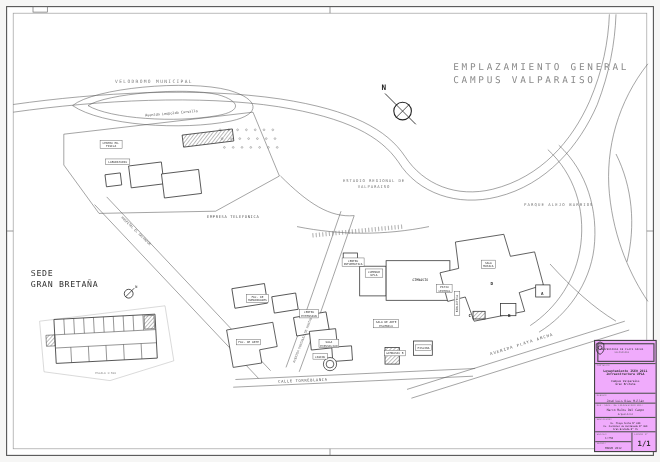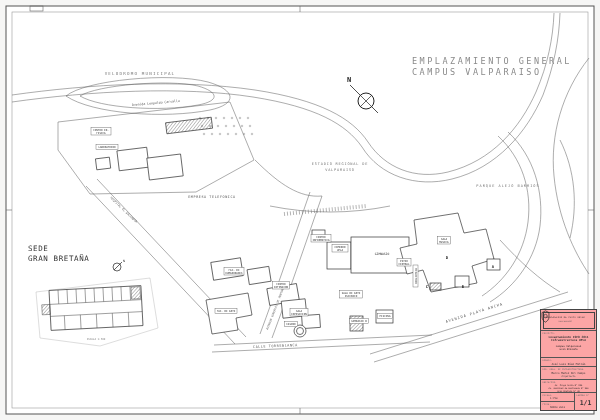--- a/index.html
+++ b/index.html
@@ -1,19 +1,19 @@
 <!DOCTYPE html>
 <html><head>
 <meta charset="utf-8">
 <style>
   html,body{margin:0;padding:0;background:#f2f2f1;}
   .page{position:relative;width:600px;height:420px;background:#f6f6f5;font-family:"DejaVu Sans Mono",monospace;overflow:hidden;}
   .page svg{position:absolute;left:0;top:0;}
   
-  .tblock{position:absolute;left:540px;top:309px;width:57px;height:102px;background:#fca5a5;border:1px solid #444;box-sizing:border-box;color:#333;}
+  .tblock{position:absolute;left:540px;top:309px;width:57px;height:102px;background:#f0abfc;border:1px solid #444;box-sizing:border-box;color:#333;}
   .tb-row{border-bottom:0.5px solid #555;box-sizing:border-box;position:relative;overflow:hidden;}
   .tb-logo{height:21px;padding:1.5px;}
   .tb-logo-inner{border:0.6px solid #444;height:100%;box-sizing:border-box;display:flex;align-items:center;gap:2px;padding:1px 2px;}
   .tb-uni{font-size:2.2px;line-height:1.25;letter-spacing:0.2px;}
   .tb-uni .sub{font-size:1.9px;color:#555;display:block;text-align:center;}
   .tb-label{font-size:2px;color:#666;position:absolute;left:1.5px;top:1px;letter-spacing:0.2px;}
   .tb-proyecto{height:27px;text-align:center;padding-top:4.5px;}
   .tb-p1{font-size:2.9px;line-height:1.3;font-weight:bold;}
   .tb-p2{font-size:2.5px;line-height:1.3;color:#222;margin-top:1.5px;}
   .tb-dibujo{height:9px;text-align:center;padding-top:3.5px;font-size:2.7px;}

